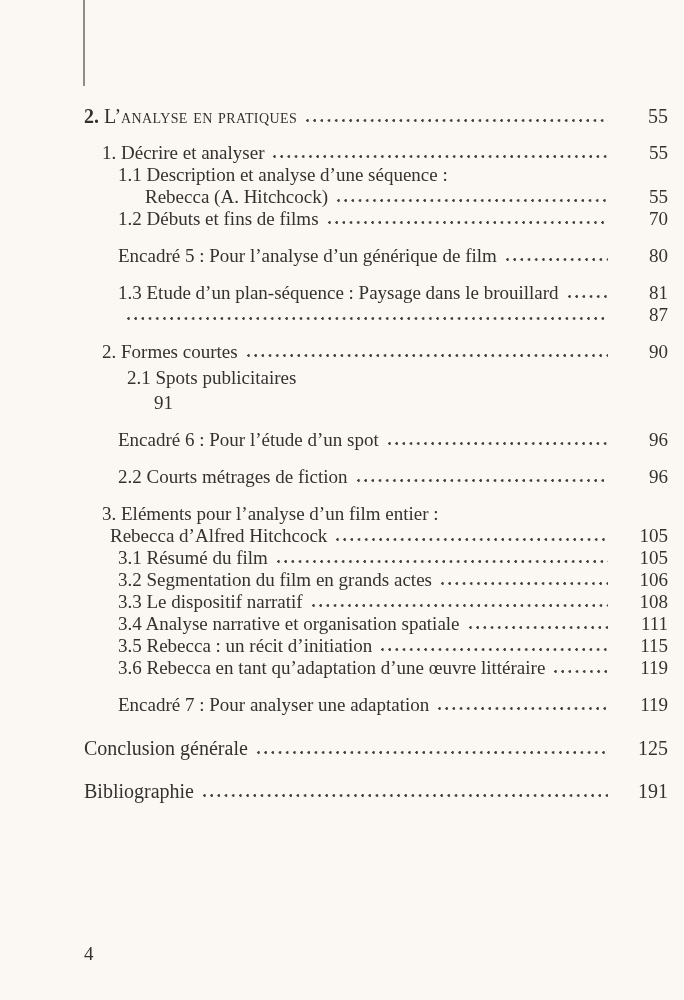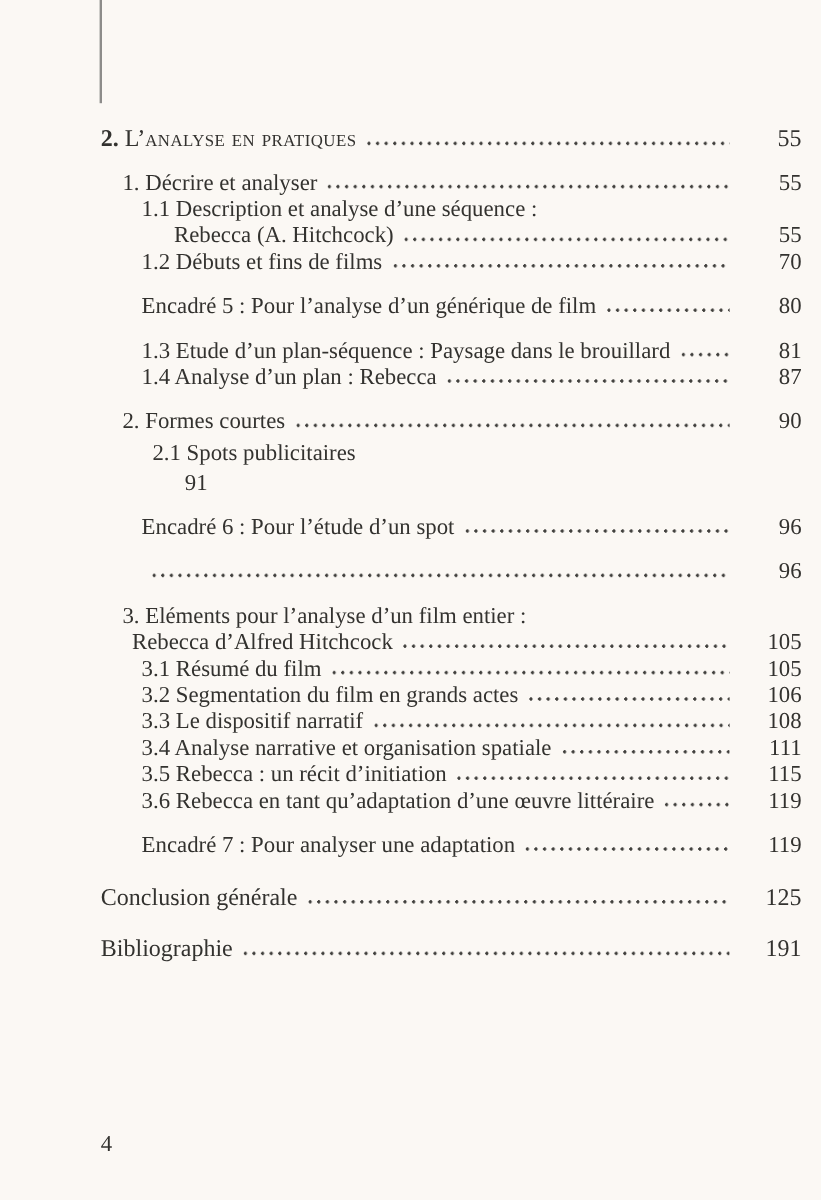--- a/index.html
+++ b/index.html
@@ -104,40 +104,40 @@
         <span class="label"><span class="seg s-italic">Encadré 5</span><span class="seg s-normal"> : Pour l’analyse d’un générique de film</span></span>
         <span class="leader"></span>
         <span class="pagenum">80</span>
       </div>
       <div class="row lvl-subsection gap-medium">
         <span class="label"><span class="seg s-normal">1.3 Etude d’un plan-séquence : </span><span class="seg s-italic">Paysage dans le brouillard</span></span>
         <span class="leader"></span>
         <span class="pagenum">81</span>
       </div>
       <div class="row lvl-subsection">
-        <span class="label"><span class="seg s-normal">1.4 Analyse d’un plan : </span><span class="seg s-italic">Rebecca</span></span>
         <span class="leader"></span>
         <span class="pagenum">87</span>
       </div>
       <div class="row lvl-section gap-medium">
         <span class="label"><span class="seg s-normal">2. Formes courtes</span></span>
         <span class="leader"></span>
         <span class="pagenum">90</span>
       </div>
       <div class="row lvl-subsection gap-small">
         <span class="label"><span class="seg s-normal">2.1 Spots publicitaires</span></span>
         <span class="leader"></span>
         <span class="pagenum">91</span>
       </div>
       <div class="row lvl-subsection gap-medium">
         <span class="label"><span class="seg s-italic">Encadré 6</span><span class="seg s-normal"> : Pour l’étude d’un spot</span></span>
         <span class="leader"></span>
         <span class="pagenum">96</span>
       </div>
       <div class="row lvl-subsection gap-medium">
+        <span class="label"><span class="seg s-normal">2.2 Courts métrages de fiction</span></span>
         <span class="leader"></span>
         <span class="pagenum">96</span>
       </div>
       <div class="row lvl-section gap-medium">
         <span class="label"><span class="seg s-normal">3. Eléments pour l’analyse d’un film entier :</span></span>
       </div>
       <div class="row lvl-cont-section">
         <span class="label"><span class="seg s-italic">Rebecca</span><span class="seg s-normal"> d’Alfred Hitchcock</span></span>
         <span class="leader"></span>
         <span class="pagenum">105</span>

